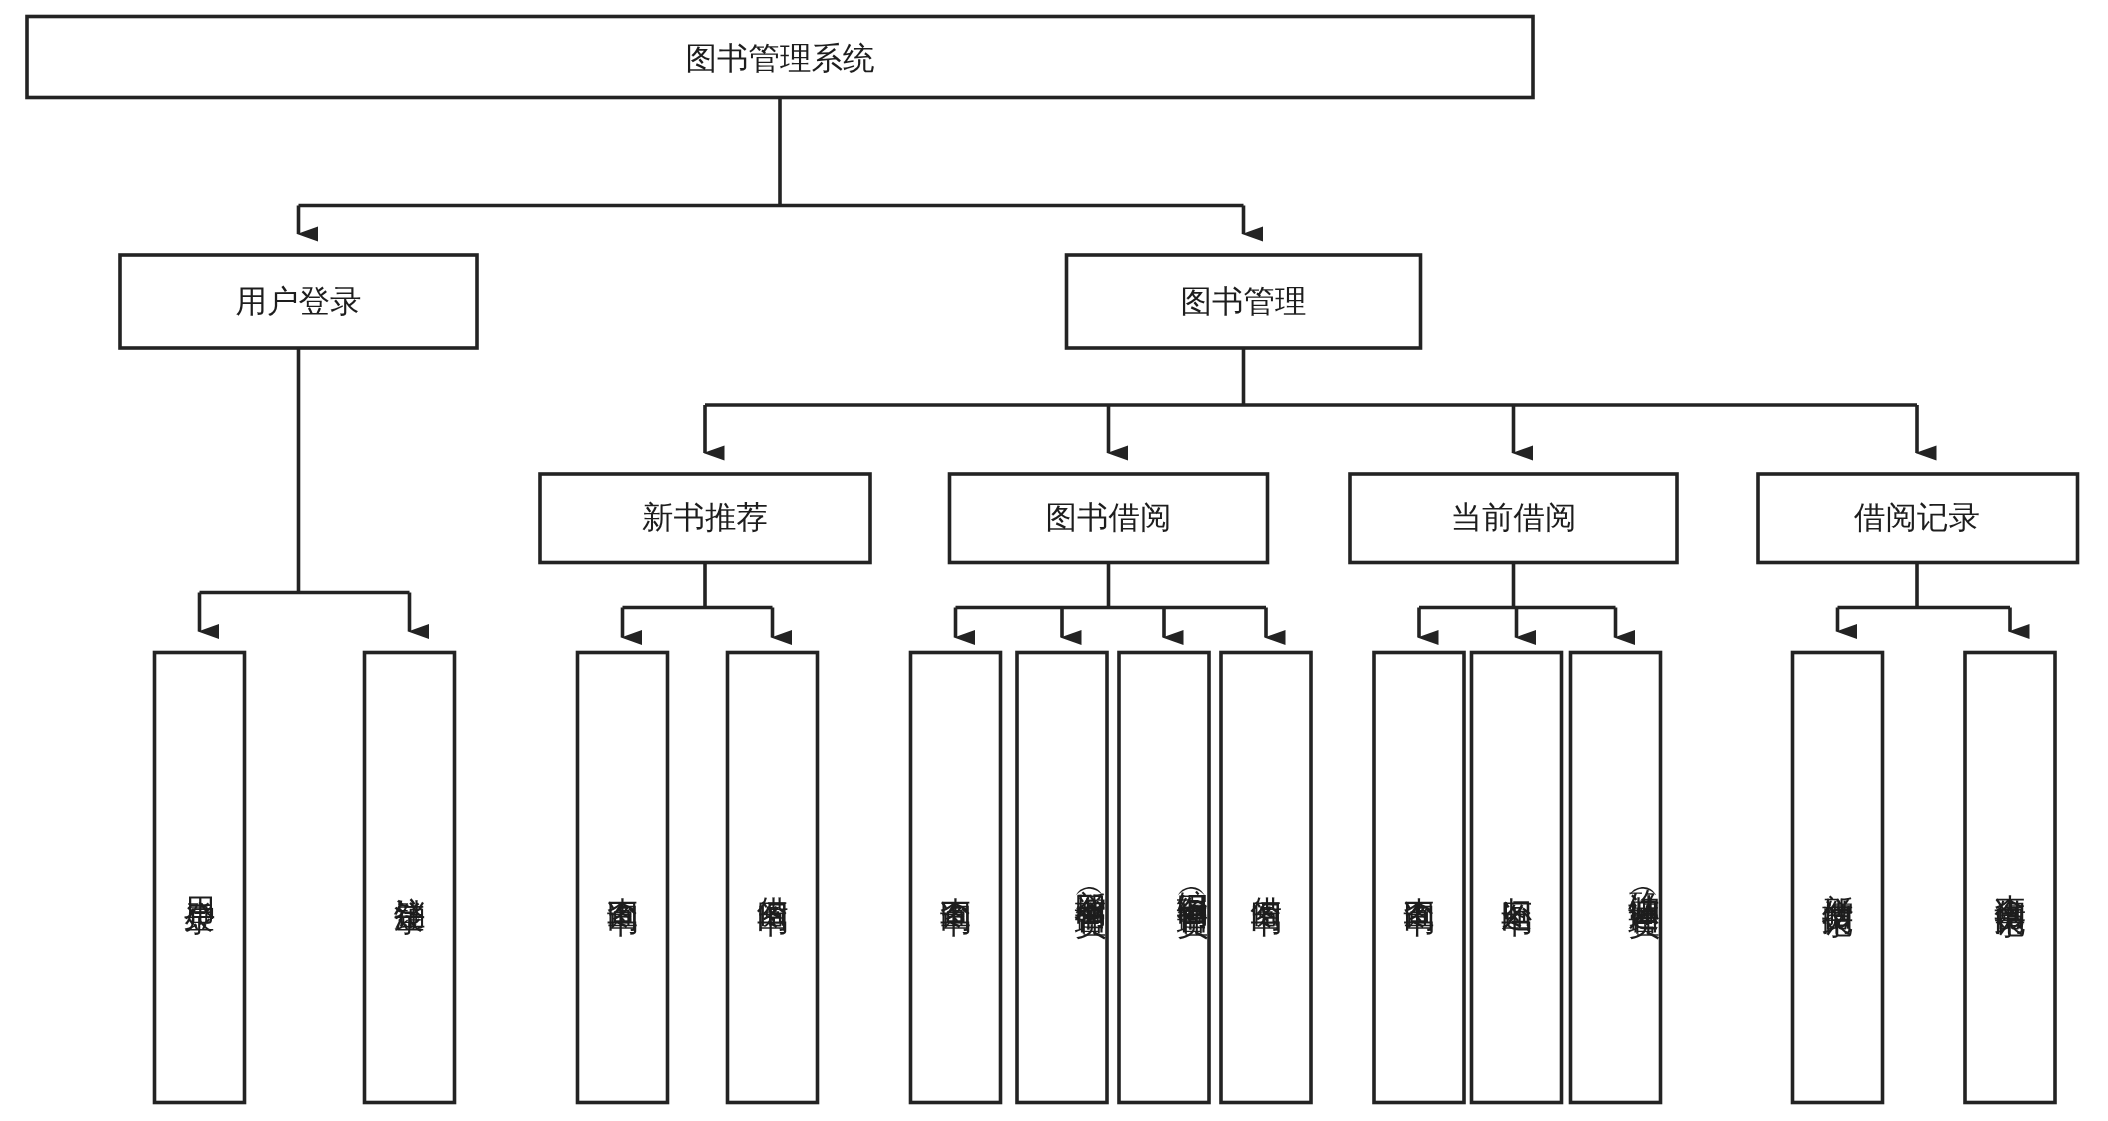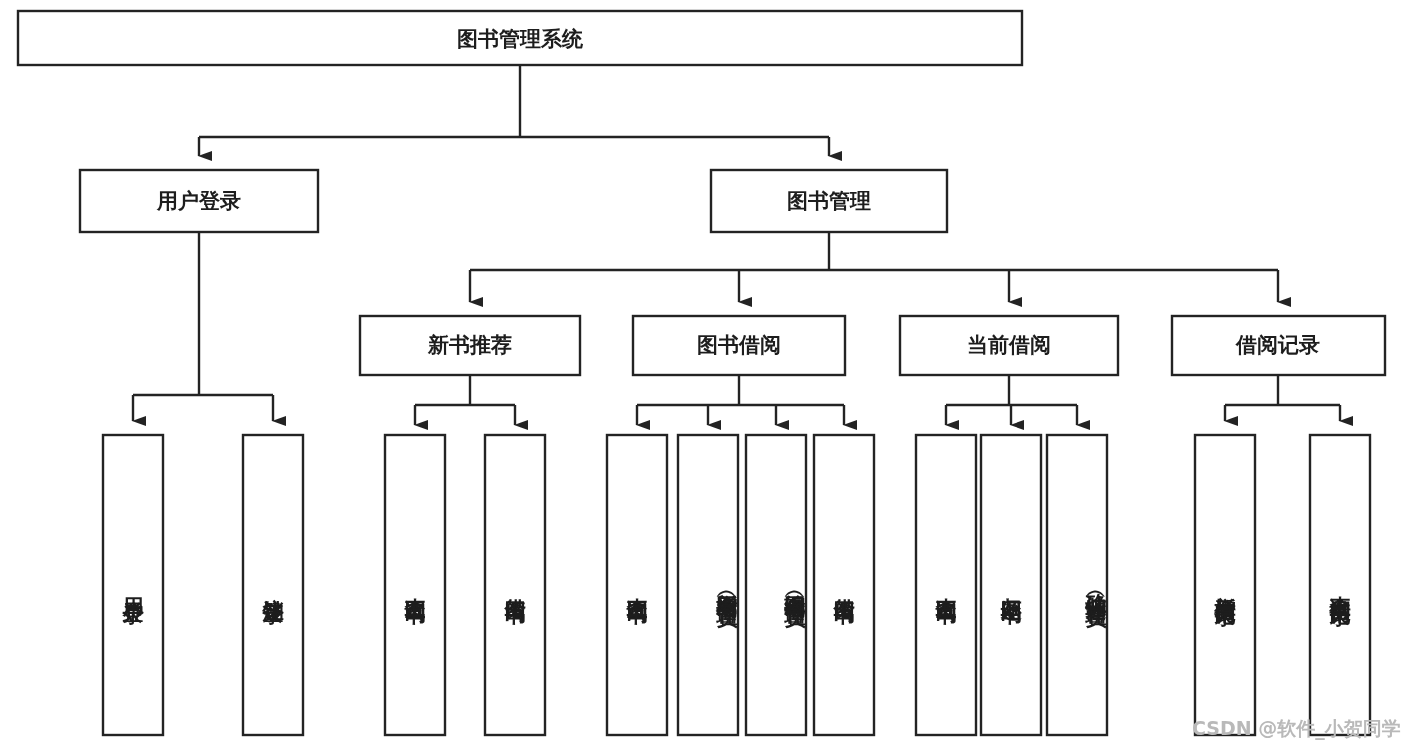--- a/index.html
+++ b/index.html
@@ -11,21 +11,20 @@
     width: 1405px;
     height: 747px;
     font-family: "DejaVu Sans", "Liberation Sans", sans-serif;
     overflow: hidden;
   }
   #diagram-root {
     position: relative;
     width: 1405px;
     height: 747px;
     background: #ffffff;
-    font-weight: bold;
   }
   svg#tree-svg {
     position: absolute;
     left: 0;
     top: 0;
     width: 1405px;
     height: 747px;
   }
   .node-box {
     fill: #ffffff;
@@ -195,15 +194,14 @@
   <div class="leaf-label" style="left:607px; top:435px; width:60px; height:300px;">查询图书</div>
   <div class="leaf-label" style="left:678px; top:438px; width:60px; height:294px; align-items:flex-start;">新增图书（管理员）</div>
   <div class="leaf-label" style="left:746px; top:438px; width:60px; height:294px; align-items:flex-start;">编辑图书（管理员）</div>
   <div class="leaf-label" style="left:814px; top:435px; width:60px; height:300px;">借阅图书</div>
   <div class="leaf-label" style="left:916px; top:435px; width:60px; height:300px;">查询图书</div>
   <div class="leaf-label" style="left:981px; top:435px; width:60px; height:300px;">归还图书</div>
   <div class="leaf-label" style="left:1047px; top:438px; width:60px; height:294px; align-items:flex-start;">确认归还（管理员）</div>
   <div class="leaf-label" style="left:1195px; top:435px; width:60px; height:300px;">新增借阅记录</div>
   <div class="leaf-label" style="left:1310px; top:435px; width:60px; height:300px;">查询借阅记录</div>
 
-  <div class="watermark">CSDN @软件_小贺同学</div>
 
 </div>
 
 </body></html>

